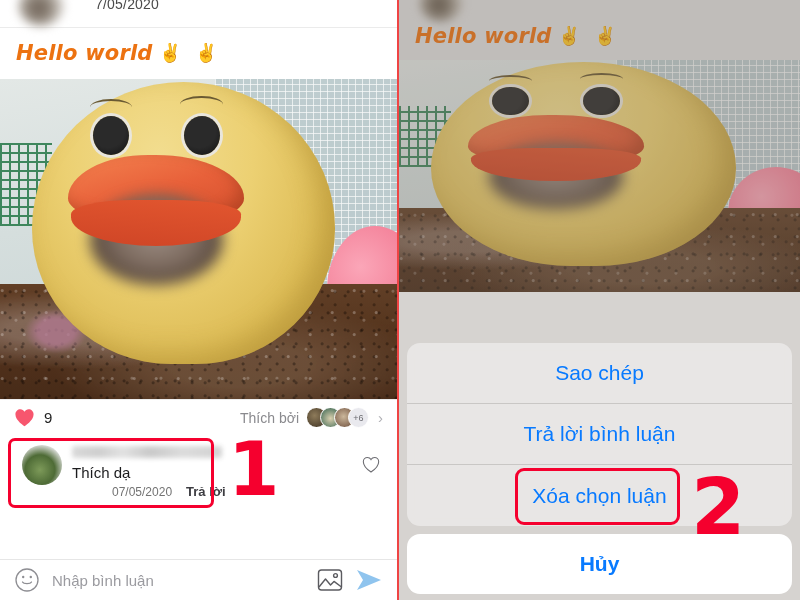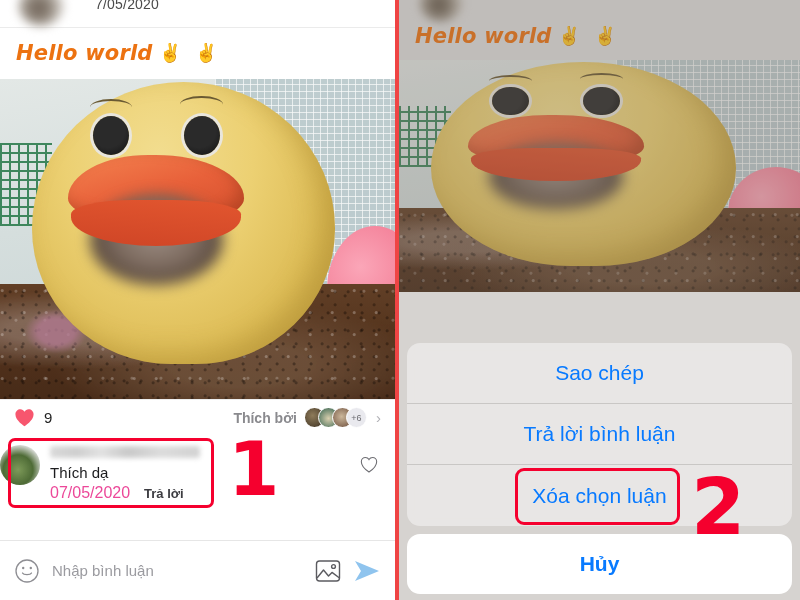--- a/index.html
+++ b/index.html
@@ -6,21 +6,21 @@
   html, body {
     width: 800px; height: 600px;
     background: #ffffff;
     font-family: "Liberation Sans", sans-serif;
     overflow: hidden;
   }
   #root { position: relative; width: 800px; height: 600px; display: flex; }
 
   
   .panel { position: relative; height: 600px; overflow: hidden; background:#fff; }
-  .panel-left  { width: 399px; border-right: 4px solid #ef4444; }
+  .panel-left  { width: 399px; border-right: 2px solid #ef4444; }
   .panel-right { width: 401px; }
 
   
   .post-topbar {
     position: relative; height: 28px; background:#fff;
     border-bottom: 1px solid #ebebeb;
   }
   .topbar-avatar {
     position:absolute; left:18px; top:-14px; width:46px; height:40px;
     border-radius:50%;
@@ -111,66 +111,66 @@
   
   .likes-row {
     display:flex; align-items:center; justify-content:space-between;
     height:36px; padding:0 14px 0 14px;
     border-top:1px solid #ededed;
   }
   .likes-left { display:flex; align-items:center; gap:9px; }
   .heart-filled { width:21px; height:19px; }
   .likes-count { font-size:15px; color:#1f1f1f; }
   .likes-right { display:flex; align-items:center; gap:7px; }
-  .liked-by-label { font-size:14px; color:#8a8a8e;font-weight:bold; }
+  .liked-by-label { font-size:14px; color:#8a8a8e; }
   .avatar-stack { display:flex; align-items:center; }
   .av { width:21px; height:21px; border-radius:50%; border:1.5px solid #fff; margin-left:-7px; }
   .av:first-child { margin-left:0; }
   .av1 { background: radial-gradient(circle at 40% 40%, #8e7b5a, #3b2f20); }
   .av2 { background: radial-gradient(circle at 50% 55%, #d9cfae, #2f5f4c); }
   .av3 { background: radial-gradient(circle at 45% 45%, #cbb79b, #6a4a38); }
   .av-more {
     width:21px; height:21px; border-radius:50%; margin-left:-7px;
     background:#e9e9ee; border:1.5px solid #fff;
     display:flex; align-items:center; justify-content:center;
     font-size:9px; color:#6d6d72;
   }
   .chev { font-size:15px; color:#b0b0b5; margin-left:2px; }
 
   
   .comment-area { position:relative; height:78px; }
-  .comment-row { display:flex; align-items:flex-start; gap:10px; padding:10px 14px 0 0; }
+  .comment-row { display:flex; align-items:flex-start; gap:10px; padding:10px 14px 0 22px; }
   .c-avatar { width:40px; height:40px; border-radius:50%; flex:none;
     background: radial-gradient(circle at 45% 62%, #7d9a59 0%, #4e6b36 45%, #e6e6e6 78%, #f2f2f2 100%);
     filter: blur(.4px); }
   .c-body { flex:1; padding-top:1px; }
   .c-name-blur {
     width:150px; height:12px; border-radius:3px; margin-bottom:6px;
     background: linear-gradient(90deg,#d9d9d9 0%, #cfcfcf 18%, #e2e2e2 34%, #c9c9c9 52%, #dcdcdc 74%, #d2d2d2 100%);
     filter: blur(2.6px);
   }
   .c-text { font-size:15px; color:#1c1c1e; margin-bottom:3px; }
   .c-meta { display:flex; align-items:center; gap:14px; }
-  .c-date { font-size:16px; color:#ec4899; }
+  .c-date { font-size:12px; color:#737373;margin-left:40px; }
   .c-reply { font-size:13px; color:#3c3c41; font-weight:700; }
   .heart-outline { position:absolute; right:16px; top:20px; width:20px; height:19px; }
 
   .redbox-1 {
     position:absolute; left:8px; top:3px; width:206px; height:70px;
     border:3px solid #f5002e; border-radius:7px; pointer-events:none;
   }
   .marker-1 {
     position:absolute; left:228px; top:-3px;
     font-family:"DejaVu Sans", sans-serif; font-weight:700;
     font-size:74px; line-height:1; color:#f5002e;
   }
 
   
   .composer {
-    position:absolute; left:0; bottom:0; width:100%; height:60px;
+    position:absolute; left:0; bottom:0; width:100%; height:41px;
     display:flex; align-items:center; gap:12px; padding:0 14px;
     border-top:1px solid #e6e6e6; background:#fff;
   }
   .emoji-btn { width:26px; height:26px; flex:none; }
   .composer-input { flex:1; font-size:15px; color:#9b9ba0; }
   .img-btn { width:26px; height:24px; flex:none; }
   .send-btn { width:28px; height:24px; flex:none; }
 
   
   .rp-top { position:relative; height:60px; background:#e0e0e0; }

